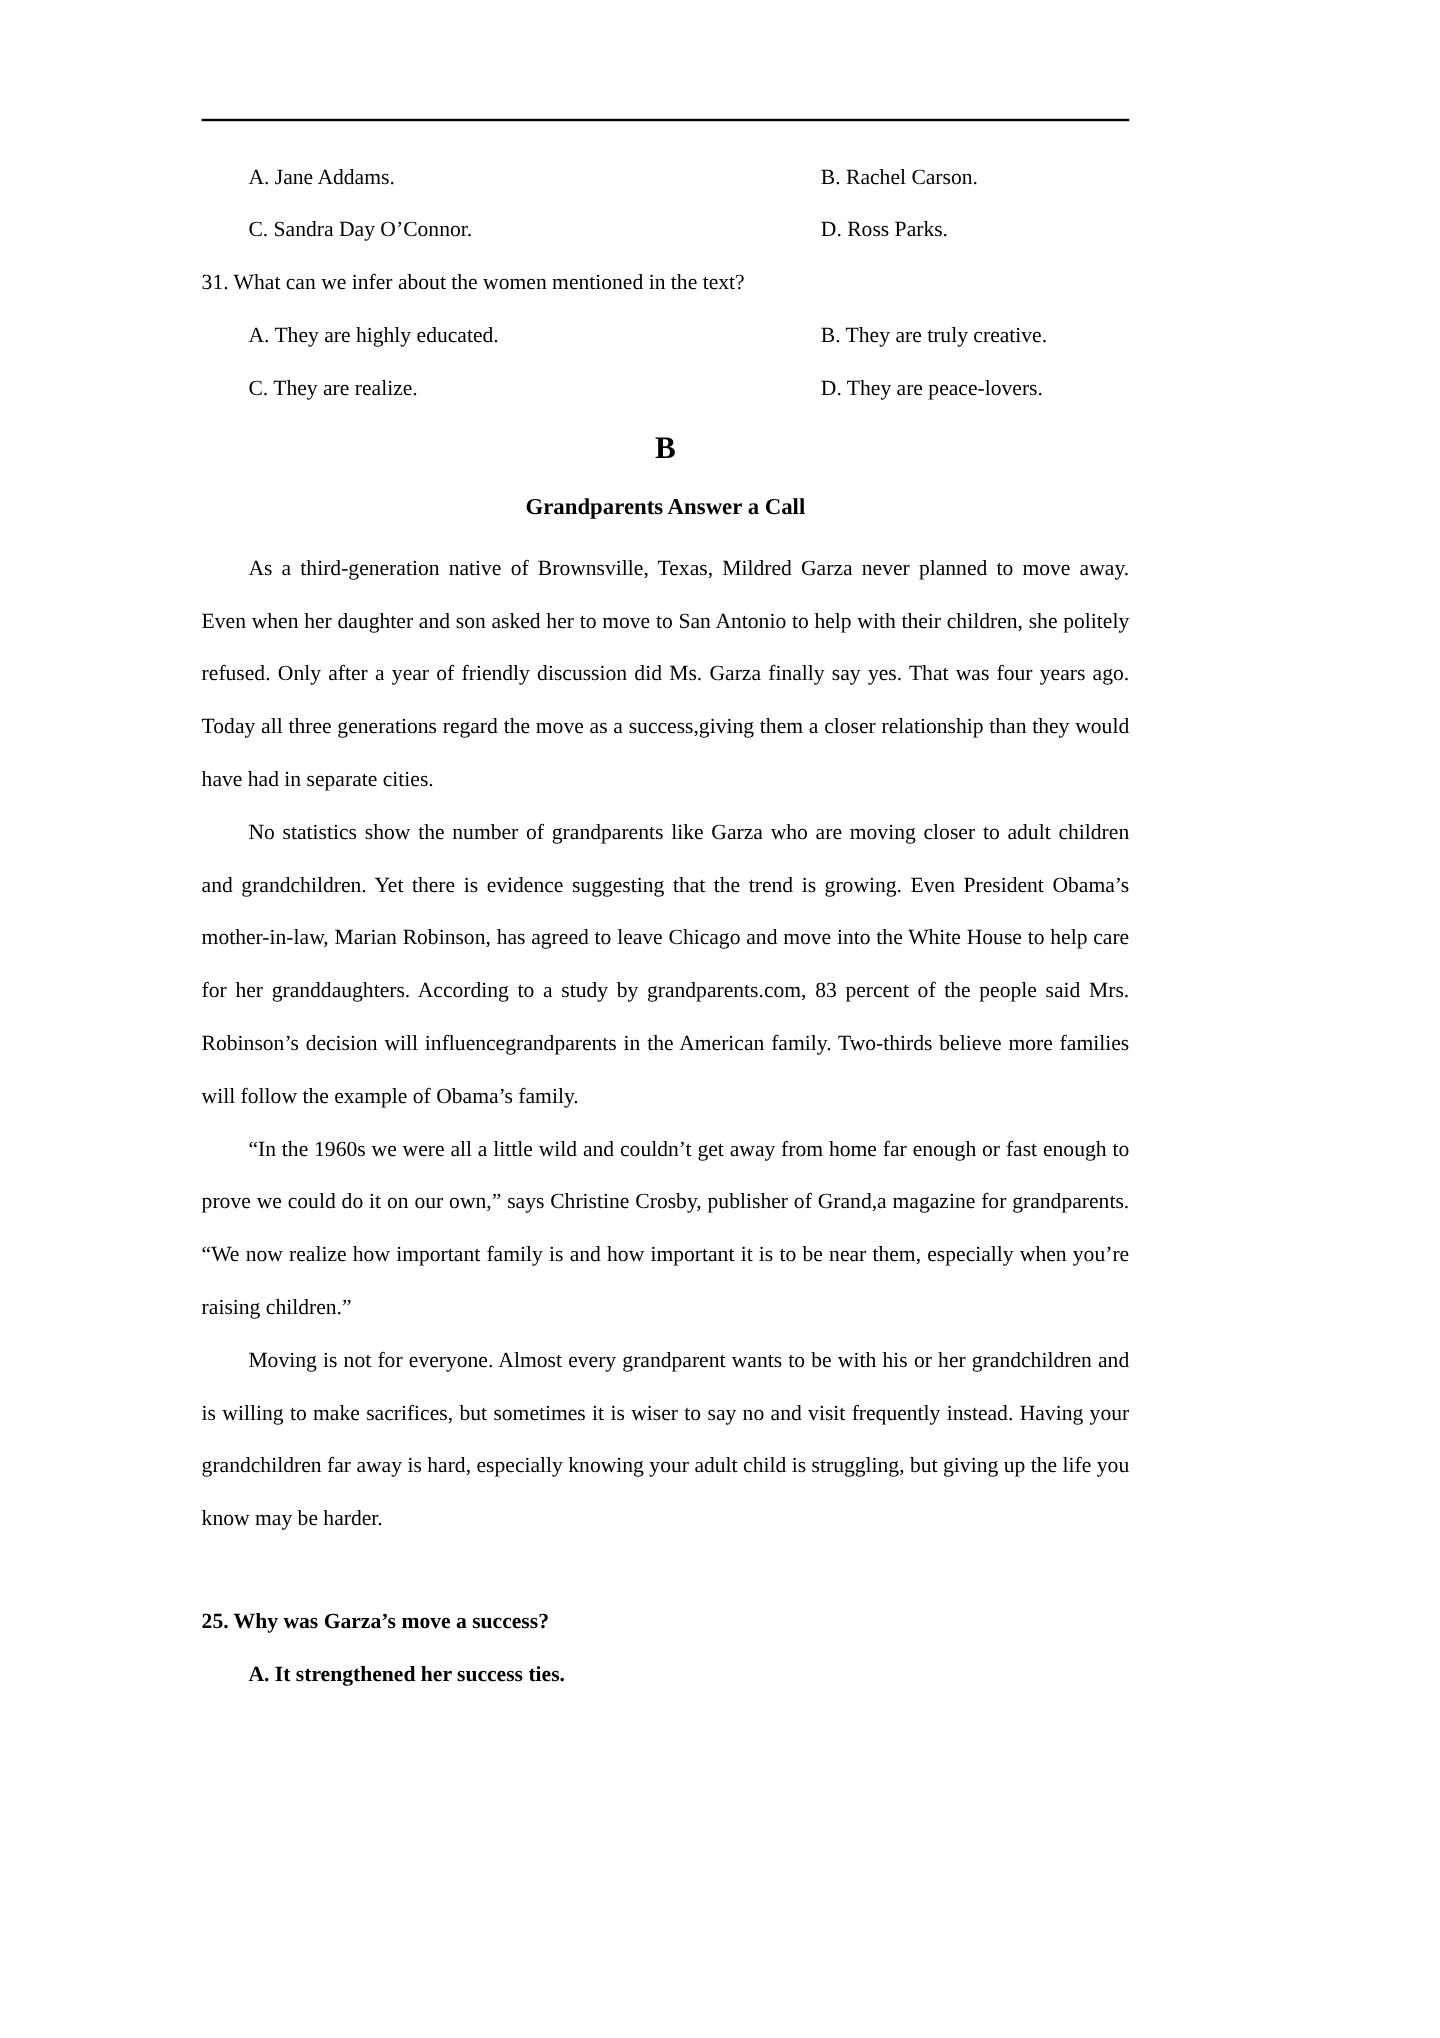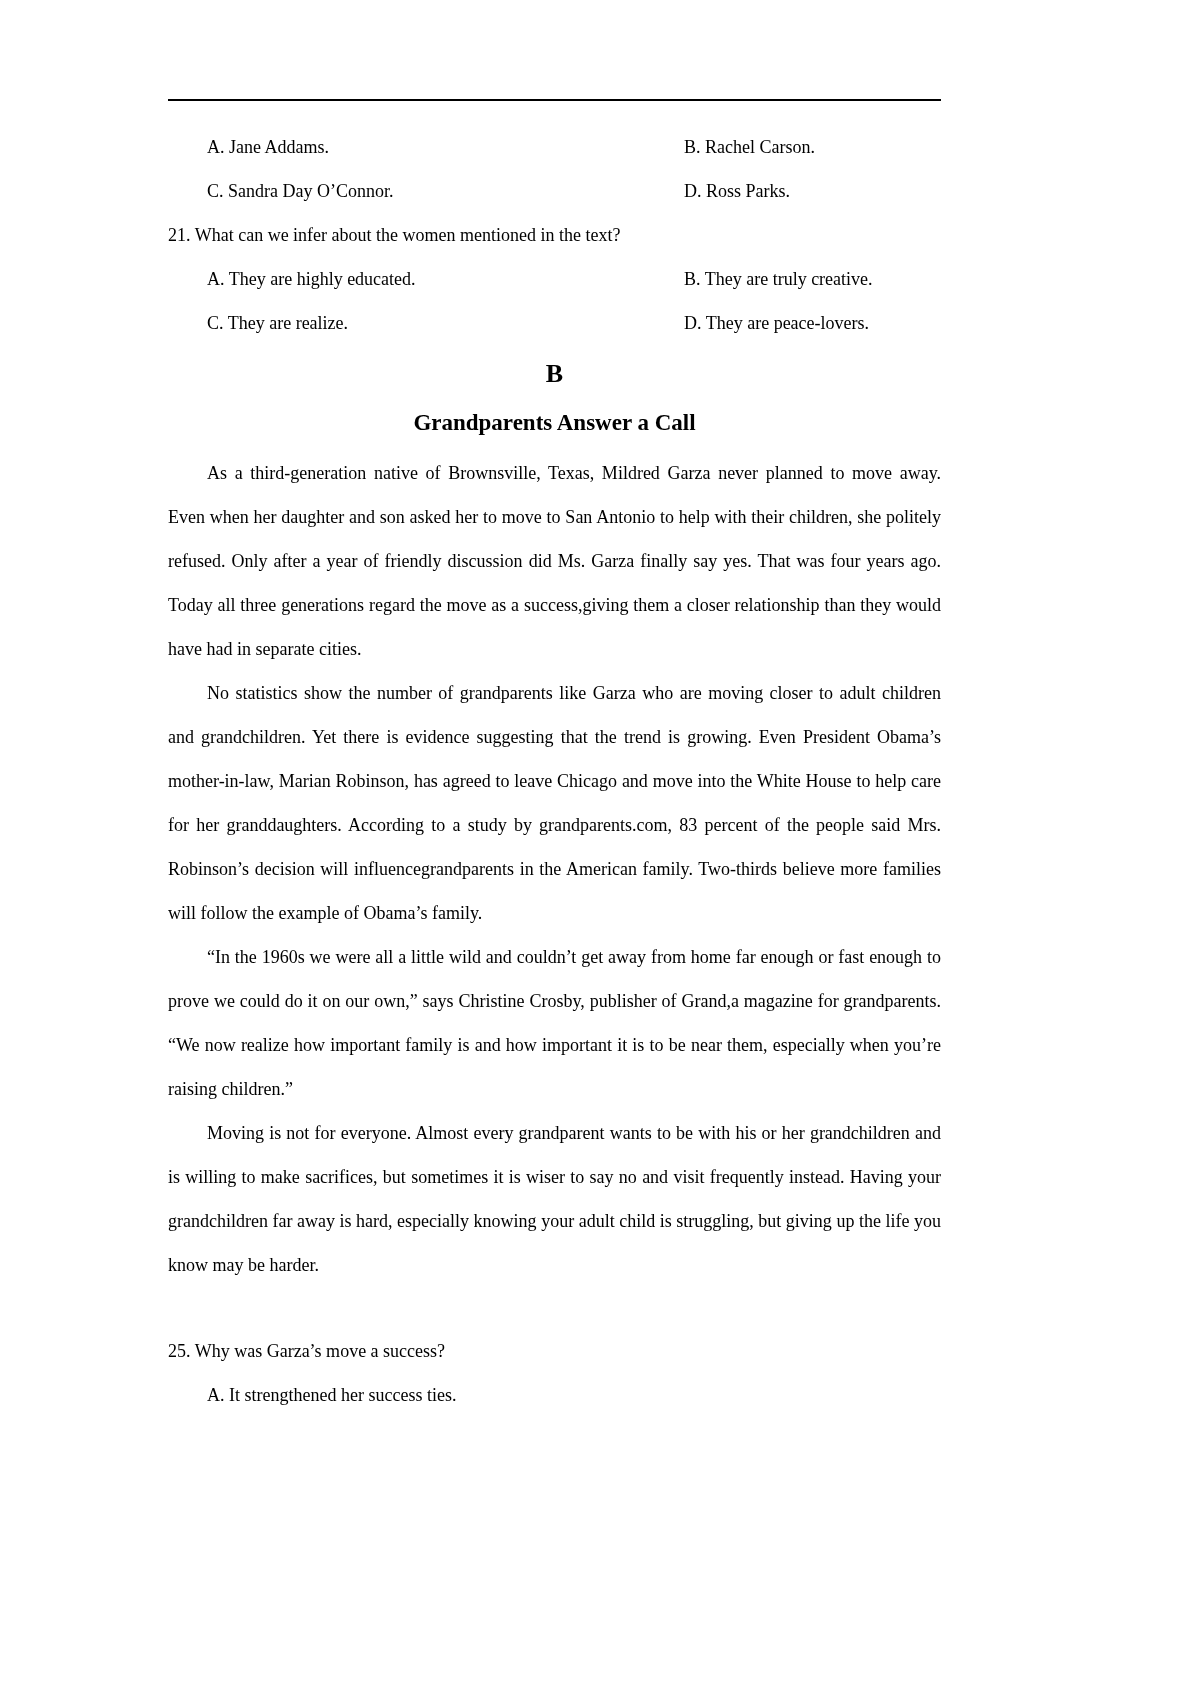--- a/index.html
+++ b/index.html
@@ -38,32 +38,32 @@
   .section-label {
     text-align: center;
     font-weight: bold;
     font-size: 26px;
     line-height: 50px;
     margin-top: 4px;
   }
   .section-title {
     text-align: center;
     font-weight: bold;
-    font-size: 23px;
+    font-size: 19px;
     line-height: 48px;
   }
   p.para {
     margin: 0;
     text-align: justify;
     text-indent: 39px;
     line-height: 44px;
   }
   .passage-block { margin-top: 4px; }
   .italic { }
-  .q25-block { margin-top: 42px; }
+  .q25-block { margin-top: 42px; font-weight: bold; }
   .q25-option {
     line-height: 44px;
     padding-left: 39px;
   }
 </style>
 </head>
 <body>
 
 <div class="page">
 
@@ -73,21 +73,21 @@
 
     <div class="option-row">
       <span class="col1">A. Jane Addams.</span>
       <span class="col2">B. Rachel Carson.</span>
     </div>
     <div class="option-row">
       <span class="col1">C. Sandra Day O’Connor.</span>
       <span class="col2">D. Ross Parks.</span>
     </div>
 
-    <div class="stem">21. What can we infer about the women mentioned in the text?</div>
+    <div class="stem">31. What can we infer about the women mentioned in the text?</div>
     <div class="option-row">
       <span class="col1">A. They are highly educated.</span>
       <span class="col2">B. They are truly creative.</span>
     </div>
     <div class="option-row">
       <span class="col1">C. They are realize.</span>
       <span class="col2">D. They are peace-lovers.</span>
     </div>
 
     <div class="section-label">B</div>

